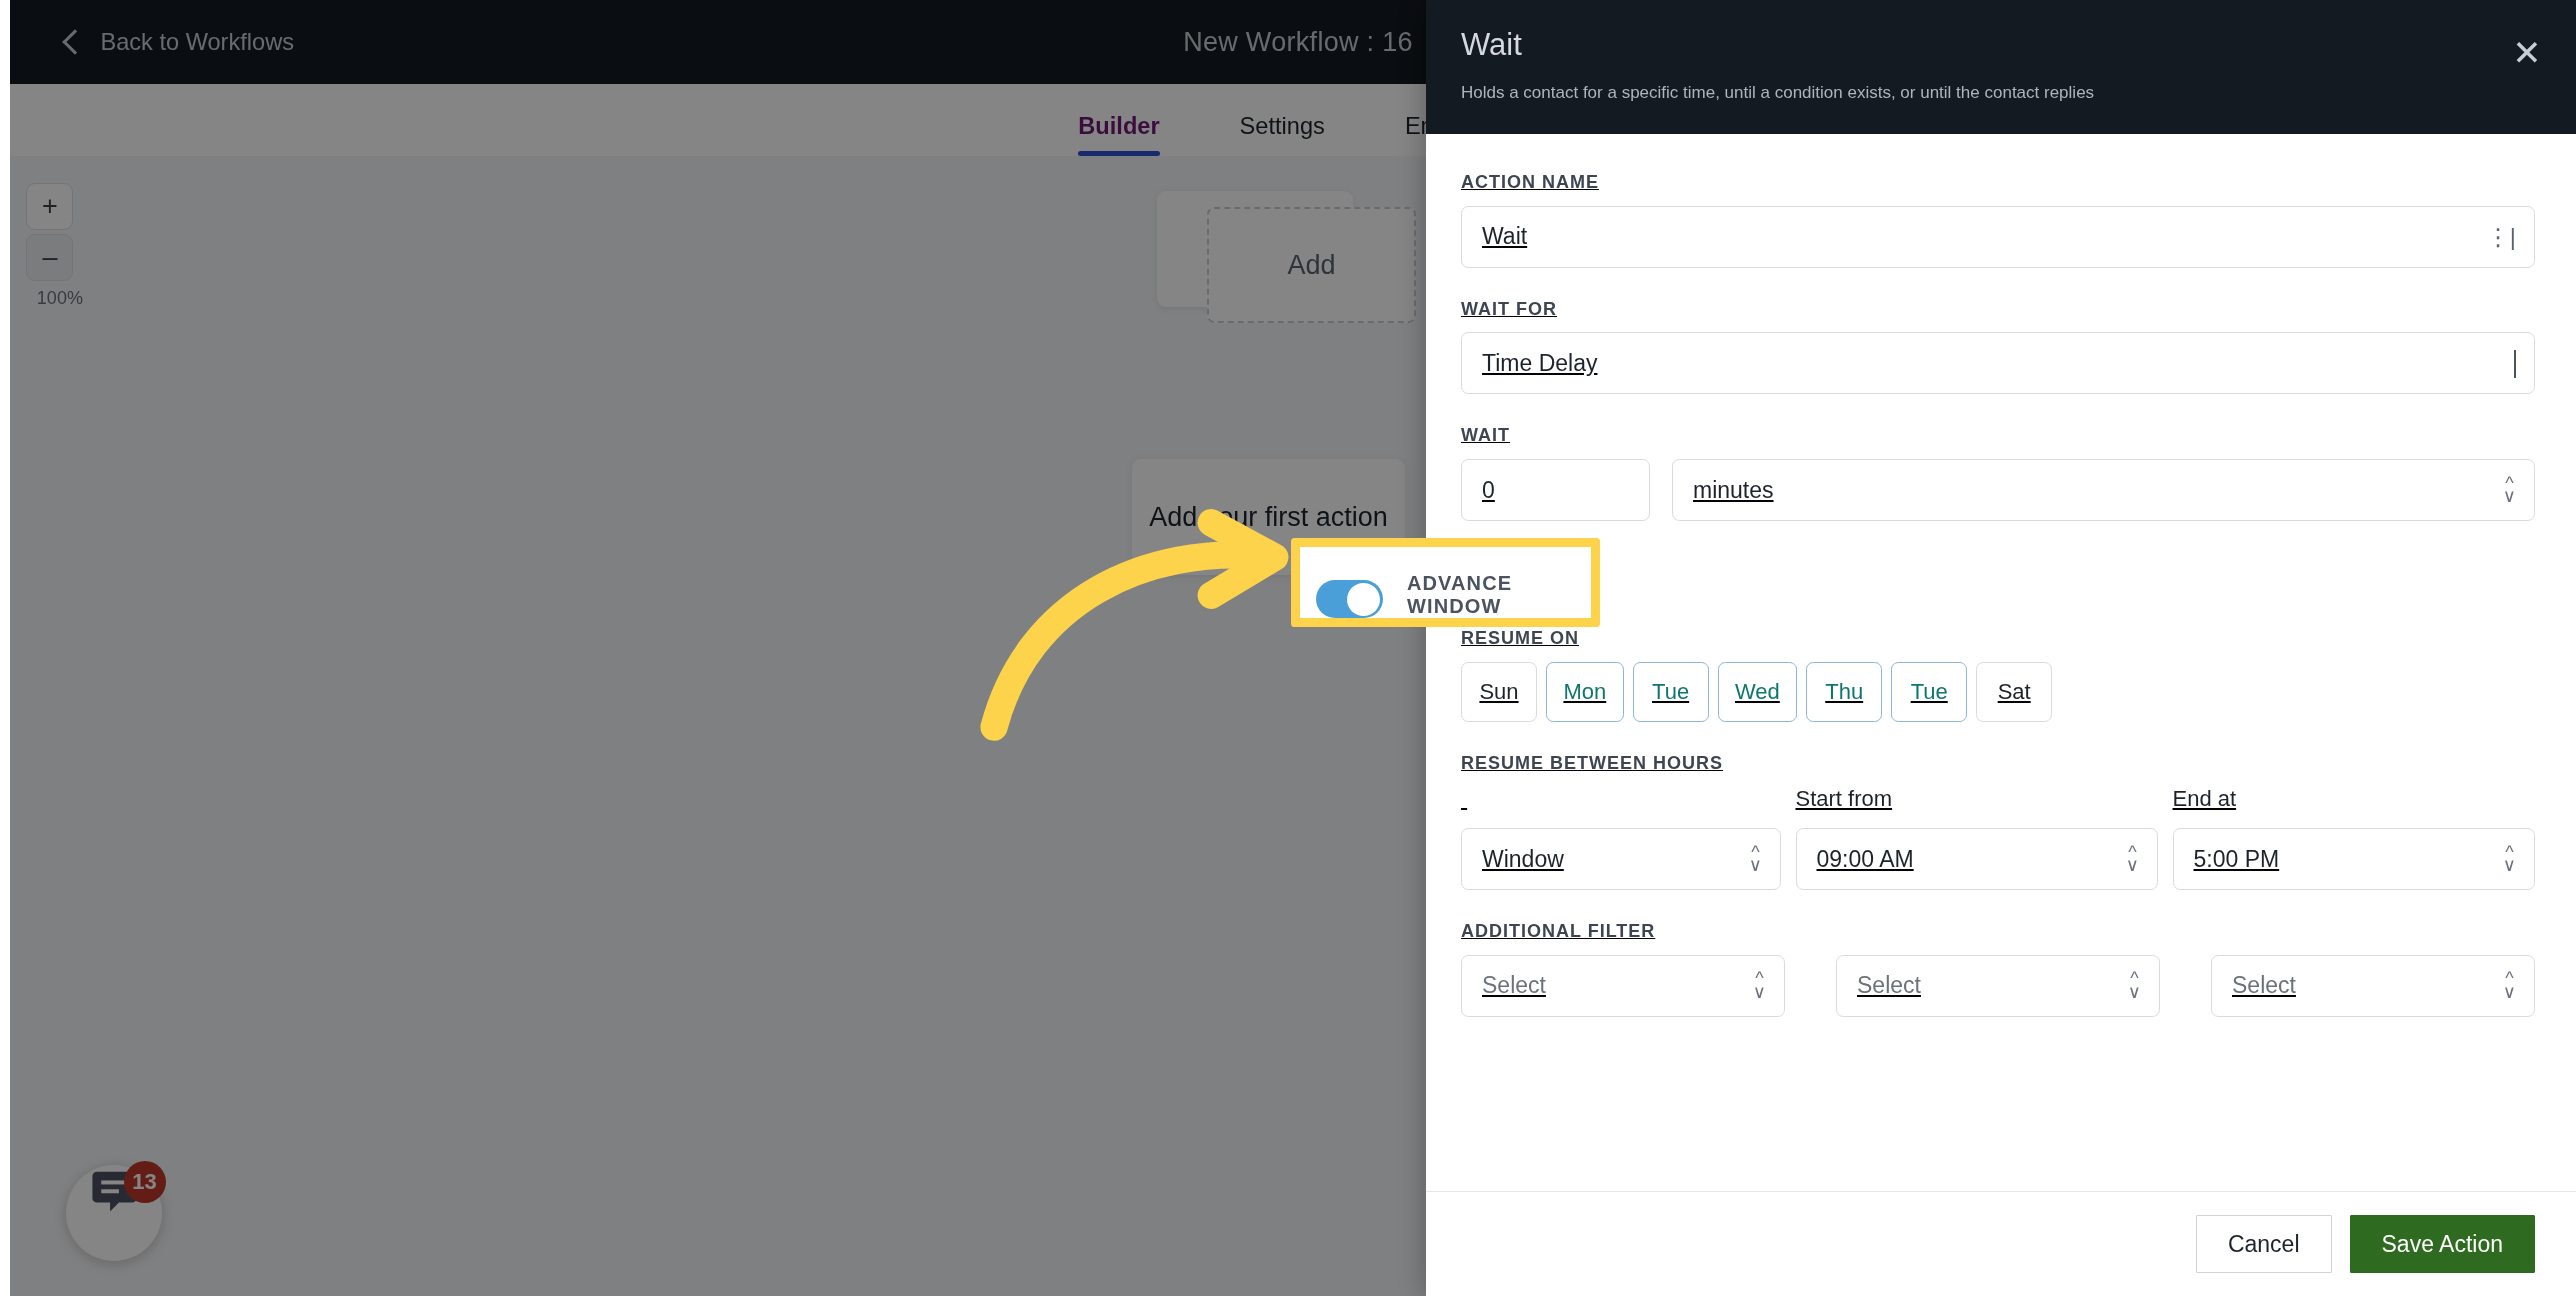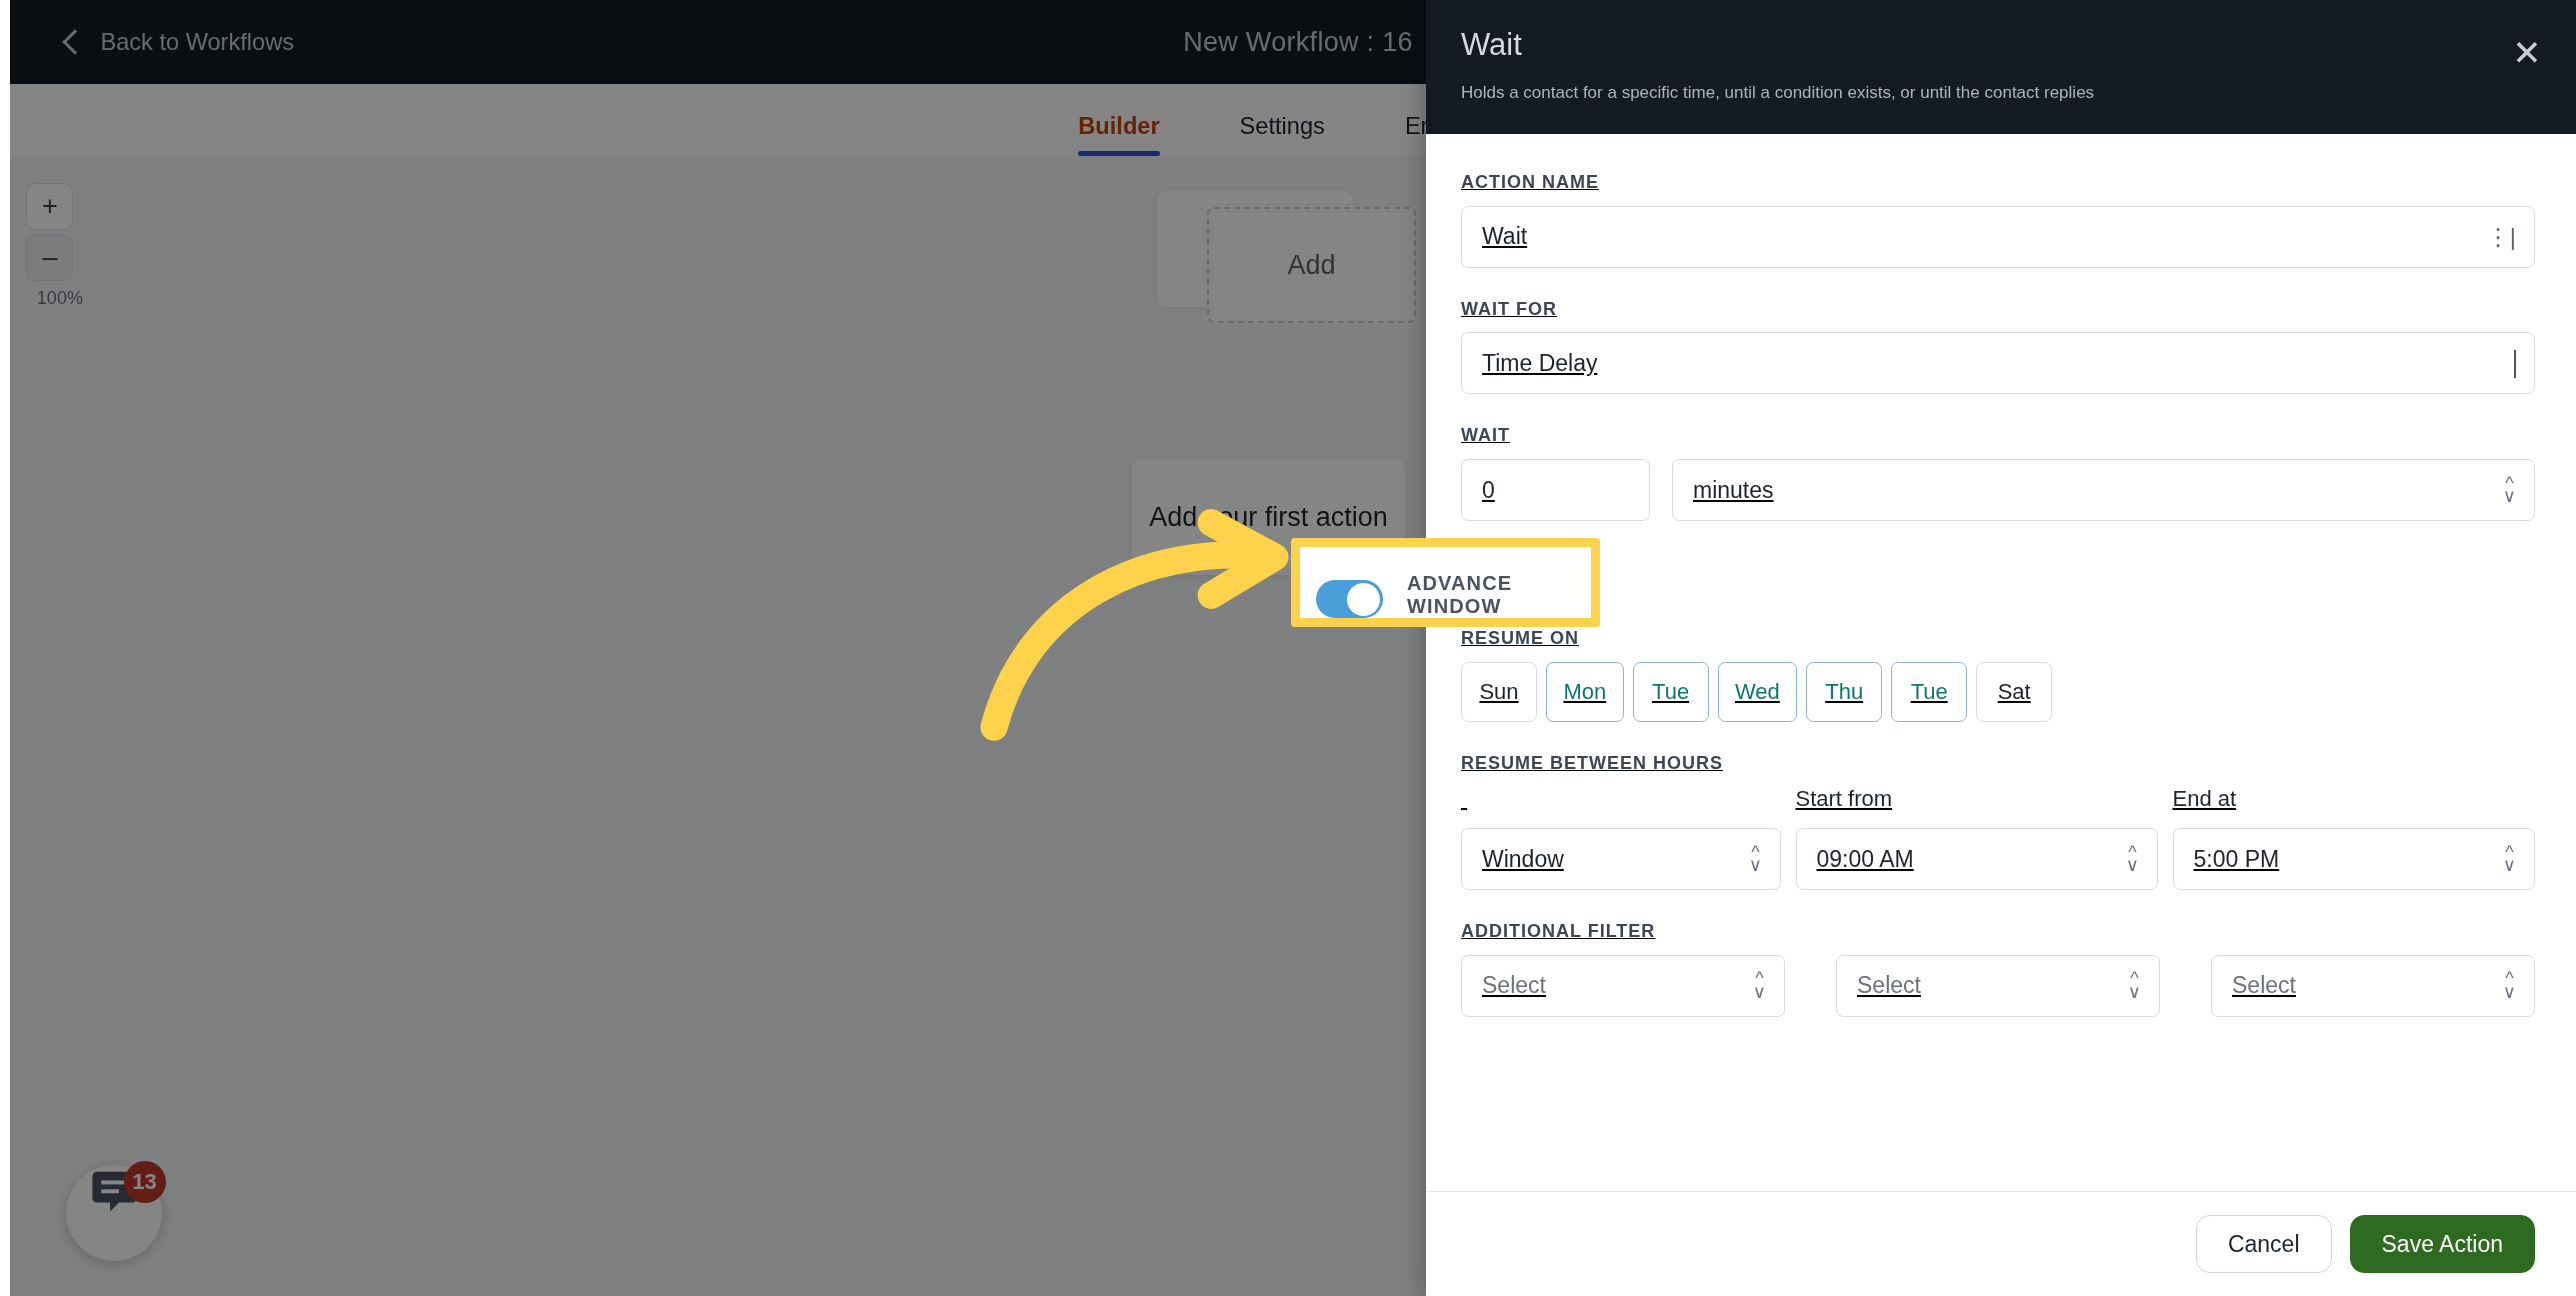--- a/index.html
+++ b/index.html
@@ -26,21 +26,21 @@
     position: absolute; left: 0; right: 0; text-align: center;
     color: #c8cdd4; font-size: 27px; letter-spacing: 0.3px;
   }
 
   .app-tabbar {
     position: absolute; left: 0; top: 84px; width: 2576px; height: 73px;
     background: #ffffff; border-bottom: 0.9px solid #e3e6ea;
     display: flex; justify-content: center; align-items: flex-end; gap: 80px;
   }
   .tab { font-size: 23.6px; color: #1d232c; padding-bottom: 16.4px; position: relative; }
-  .tab.active { color: #c2410c; font-weight: 700; text-align: right; }
+  .tab.active { color: #701a75; font-weight: 700; text-align: right; }
   .tab.active::after {
     content:""; position: absolute; left: 0; right: 0; bottom: 0;
     height: 5.5px; background: #2f4fd1; border-radius: 2.7px;
   }
 
   .canvas {
     position: absolute; left: 0; top: 156px; right: 0; bottom: 0;
     background: #f4f5f7;
   }
   .zoom-ctrls { position: absolute; left: 16.4px; top: 27px; width: 67px; }
@@ -149,21 +149,21 @@
   .hcap { font-size: 22px; color: #1d232c; margin-bottom: 12.7px; height: 29px; }
 
   .filters { display: flex; gap: 51px; }
   .filters .inp { color: #6b727c; }
 
   .panel-foot {
     border-top: 0.9px solid #e4e7eb; padding: 23.6px 51px 23.6px 0;
     display: flex; justify-content: flex-end; align-items: center; gap: 18px;
   }
   .btn {
-    height: 58px; border-radius: 14px; font-size: 23px;
+    height: 58px; border-radius: 1px; font-size: 23px;
     display: flex; align-items: center; justify-content: center; padding: 0 31px;
   }
   .btn-cancel { background: #fff; border: 0.9px solid #cfd4da; color: #1d232c; }
   .btn-save { background: #2e6b21; color: #ffffff; border: 0.9px solid #2e6b21; }
 
   
   .anno { position: absolute; left: 0; top: 0; width: 2576px; height: 1297px;
           pointer-events: none; }
   .hl-box {
     position: absolute; left: 1281px; top: 538px; width: 309px; height: 89px;

